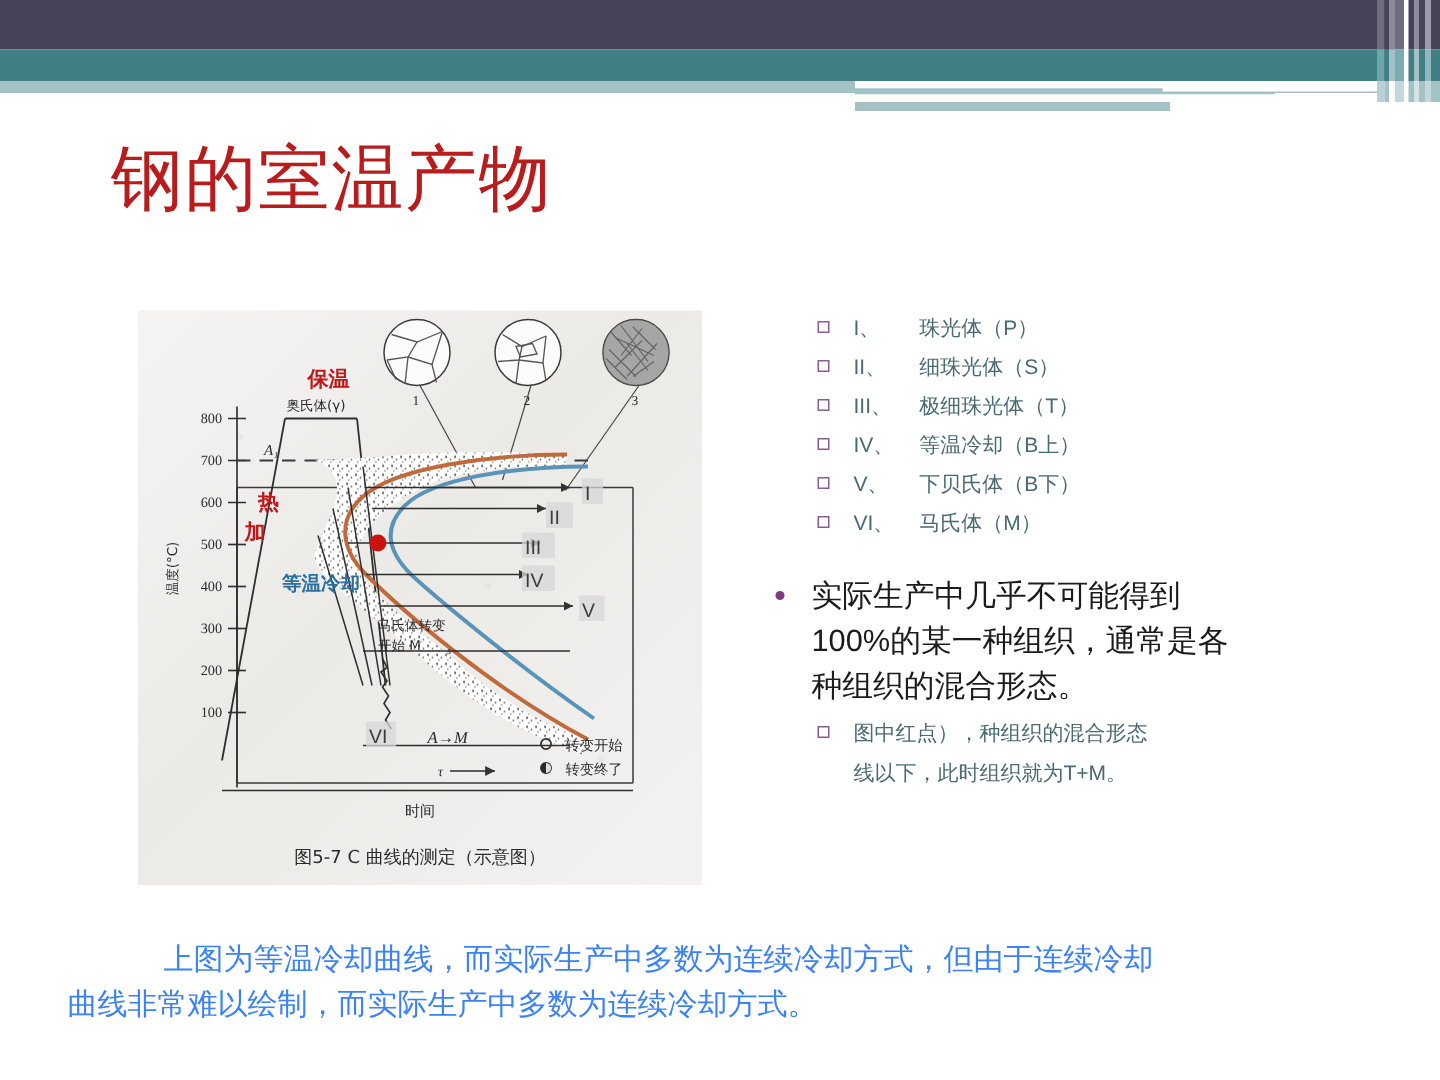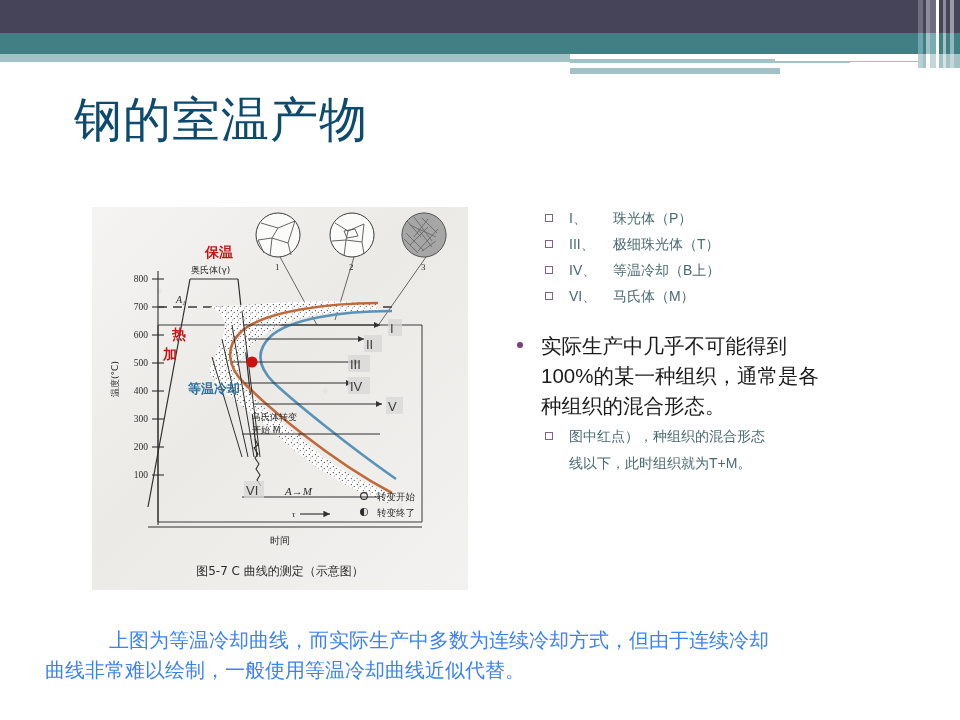--- a/index.html
+++ b/index.html
@@ -19,21 +19,21 @@
   .accent-white-3{position:absolute;left:570px;top:63px;width:350px;height:5px;background:#ffffff;}
   .accent-teal-4{position:absolute;left:570px;top:68px;width:210px;height:6px;background:#a3c2c6;}
   .accent-white-5{position:absolute;left:570px;top:74px;width:360px;height:6px;background:#ffffff;}
   .accent-thin-white{position:absolute;left:775px;top:58px;width:155px;height:3px;background:#ffffff;}
 
   
   .vstripe{position:absolute;top:0;}
   
   #slide-title{
     position:absolute;left:74px;top:80px;width:700px;height:80px;
-    font-size:48px;line-height:80px;color:#0c4a6e;letter-spacing:1px;
+    font-size:48px;line-height:80px;color:#b91c1c;letter-spacing:1px;
     white-space:nowrap;
   }
   
   #figure-wrap{
     position:absolute;left:92px;top:207px;width:376px;height:383px;
     background:#f1f1ef;overflow:hidden;
   }
   #figure-wrap .paper{
     position:absolute;inset:0;
     background:
@@ -307,27 +307,37 @@
 <div id="bullets">
 
 
   <div class="lvl2">
     <span class="sq"></span>
     <span class="rn">I、</span>
     <span>珠光体（P）</span>
   </div>
   <div class="lvl2">
     <span class="sq"></span>
+    <span class="rn">II、</span>
+    <span>细珠光体（S）</span>
+  </div>
+  <div class="lvl2">
+    <span class="sq"></span>
     <span class="rn">III、</span>
     <span>极细珠光体（T）</span>
   </div>
   <div class="lvl2">
     <span class="sq"></span>
     <span class="rn">IV、</span>
     <span>等温冷却（B上）</span>
+  </div>
+  <div class="lvl2">
+    <span class="sq"></span>
+    <span class="rn">V、</span>
+    <span>下贝氏体（B下）</span>
   </div>
   <div class="lvl2">
     <span class="sq"></span>
     <span class="rn">VI、</span>
     <span>马氏体（M）</span>
   </div>
 
   <div class="grp2">
     <div class="lvl1">
       <span class="dot"></span>
@@ -338,14 +348,14 @@
     <div class="lvl2">
       <span class="sq"></span>
       <span class="sub-block">图中红点），种组织的混合形态</span>
       <span class="sub-block">线以下，此时组织就为T+M。</span>
     </div>
   </div>
 </div>
 
 <div id="footer-note">
   <div><span class="indent"></span><span>上图为等温冷却曲线，而实际生产中多数为连续冷却方式，但由于连续冷却</span></div>
-  <div>曲线非常难以绘制，一般使用等温冷却曲线近似代替。</div>
+  <div>曲线非常难以绘制，而实际生产中多数为连续冷却方式。</div>
 </div>
 
 </body></html>

